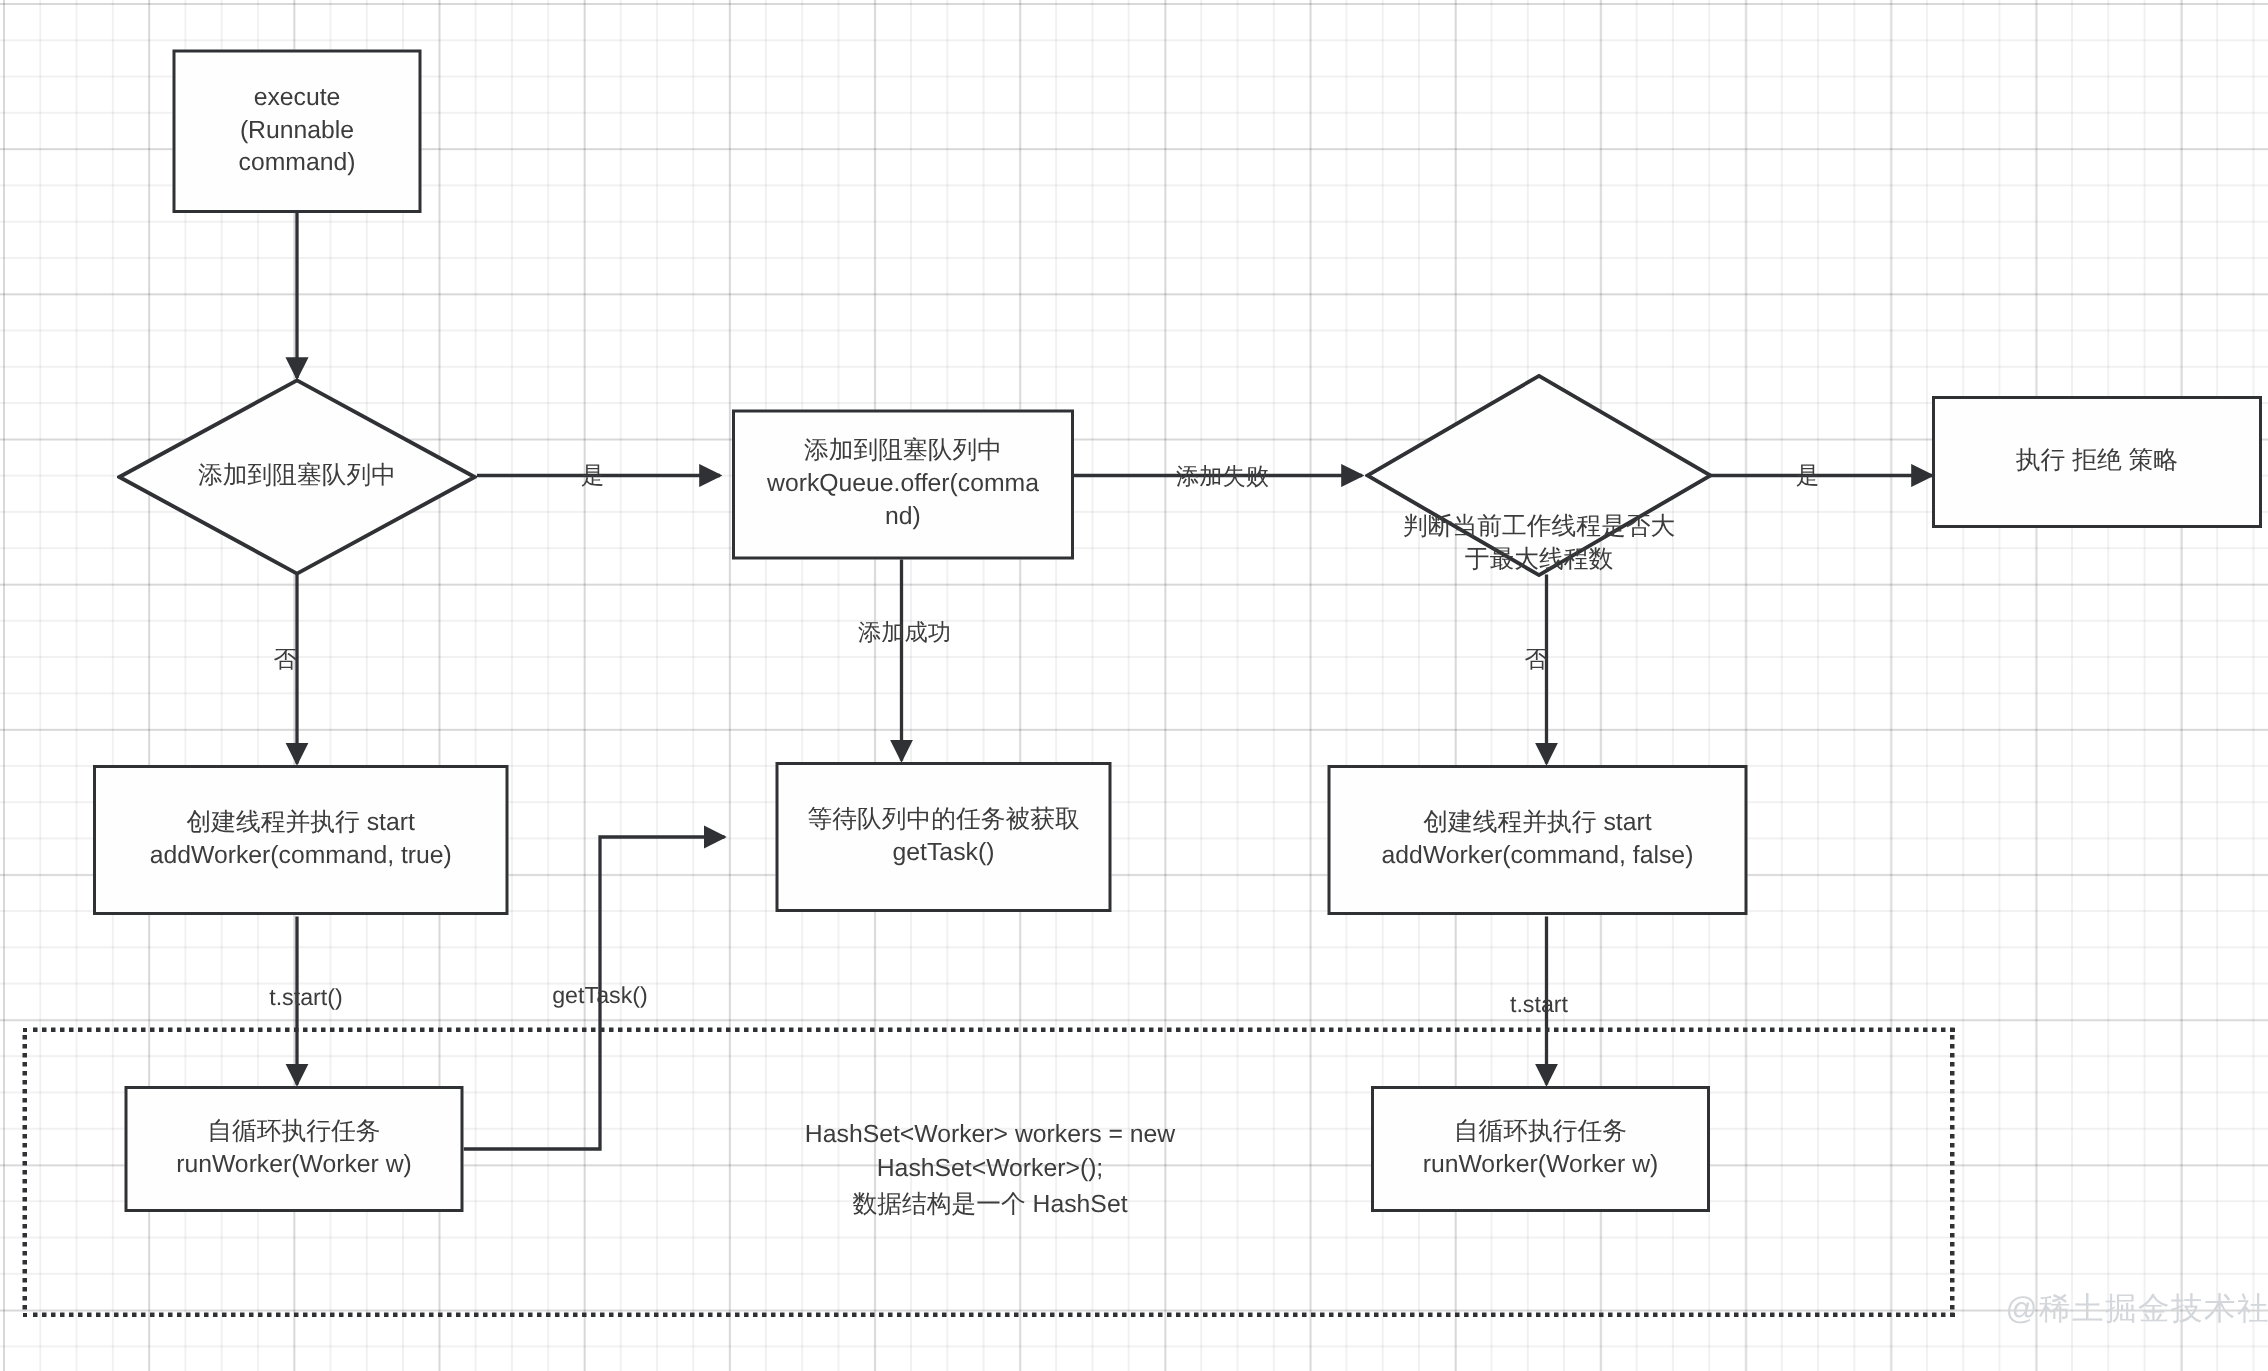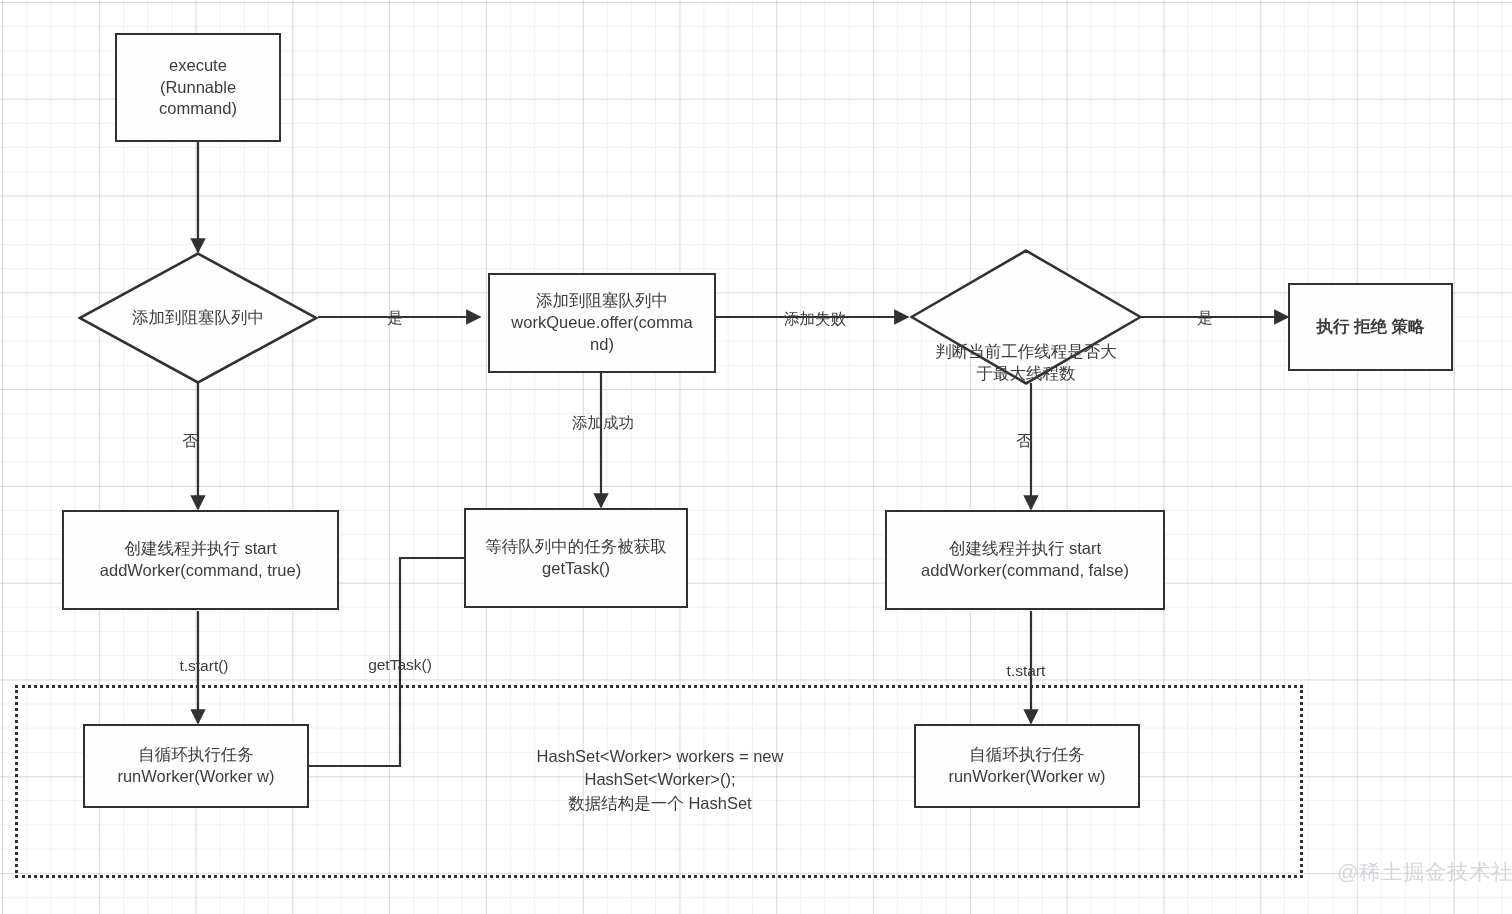--- a/index.html
+++ b/index.html
@@ -157,26 +157,26 @@
 nd)</div>
 
   <div class="diamond-wrap" style="left:910px; top:249px; width:232px; height:136px;align-items:flex-end;">
     <svg viewBox="0 0 232 136" preserveAspectRatio="none">
       <polygon points="116,1.6 230.4,68 116,134.4 1.6,68" fill="#fefefe" stroke="#2f3135" stroke-width="2.6" vector-effect="non-scaling-stroke"></polygon>
     </svg>
     <div class="diamond-label">判断当前工作线程是否大
 于最大线程数</div>
   </div>
 
-  <div class="node" style="left:1288px; top:283px; width:165px; height:88px;font-weight:bold;">执行 拒绝 策略</div>
+  <div class="node" style="left:1288px; top:264px; width:220px; height:88px;">执行 拒绝 策略</div>
 
   <div class="node" style="left:62px; top:510px; width:277px; height:100px;">创建线程并执行 start
 addWorker(command, true)</div>
 
-  <div class="node" style="left:464px; top:508px; width:224px; height:100px;">等待队列中的任务被获取
+  <div class="node" style="left:517px; top:508px; width:224px; height:100px;">等待队列中的任务被获取
 getTask()</div>
 
   <div class="node" style="left:885px; top:510px; width:280px; height:100px;">创建线程并执行 start
 addWorker(command, false)</div>
 
   <div class="group-box" style="left:15px; top:685px; width:1288px; height:193px;"></div>
 
   <div class="group-note" style="left:660px; top:707px; width:460px;">HashSet&lt;Worker&gt; workers = new
 HashSet&lt;Worker&gt;();
 数据结构是一个 HashSet</div>

